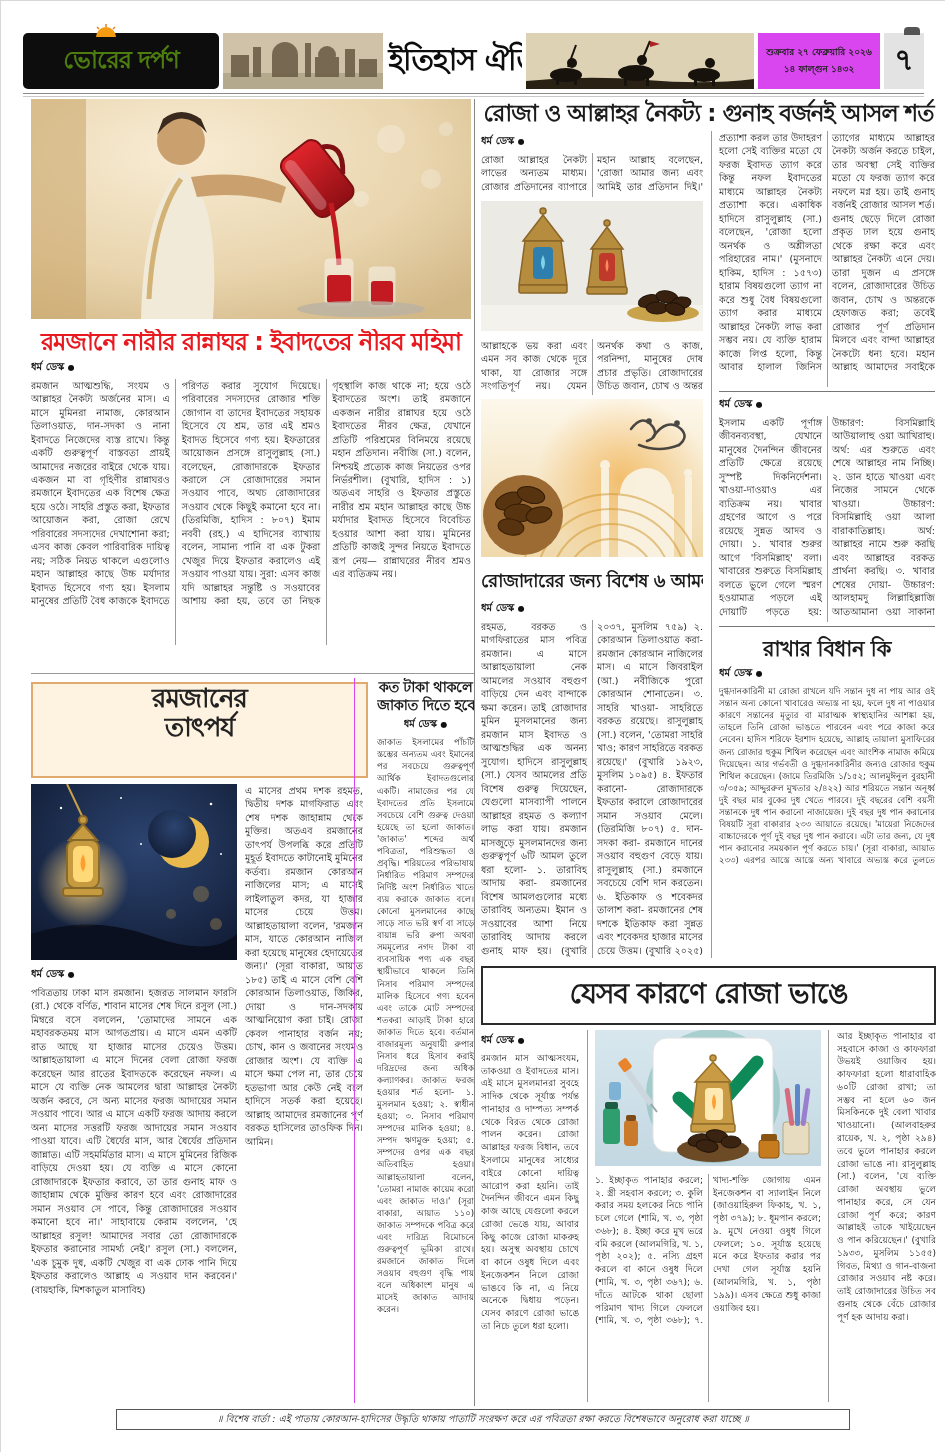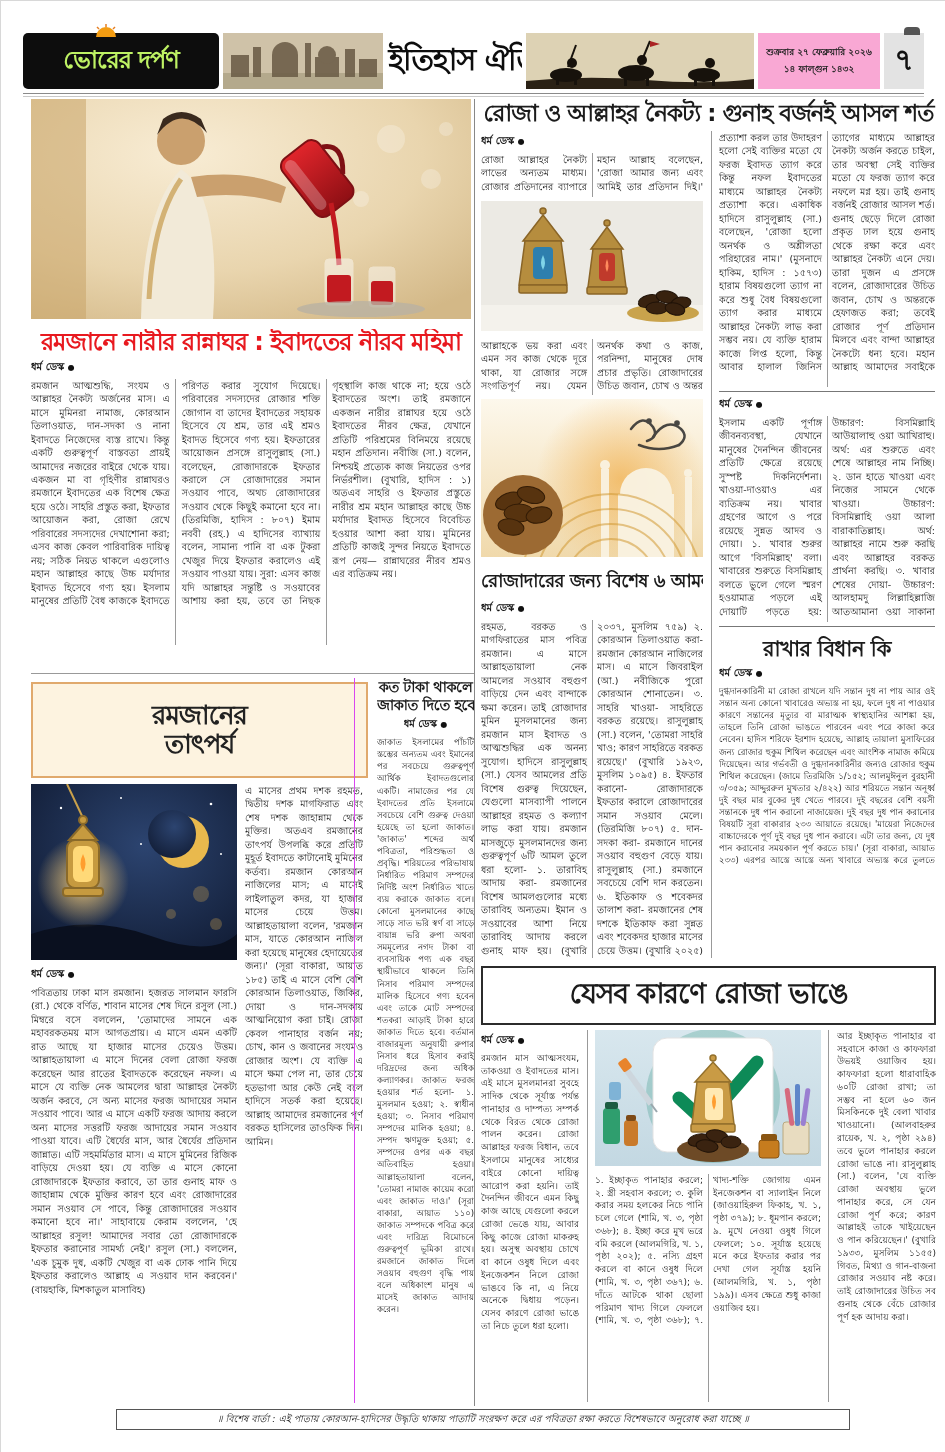--- a/index.html
+++ b/index.html
@@ -2,46 +2,46 @@
 <html><head>
 <meta charset="utf-8">
 <style>
   html,body{margin:0;padding:0;background:#ffffff;}
   .page{position:relative;width:945px;height:1452px;background:#fff;border:1px solid #d8d8d8;
         font-family:"DejaVu Sans",sans-serif;color:#1b1b1b;overflow:hidden;}
   
   .masthead{position:absolute;left:22px;top:32px;width:901px;height:56px;display:flex;align-items:stretch;gap:4px;}
   .logo{position:relative;width:196px;background:#0d0d0d;border-radius:5px;display:flex;align-items:center;justify-content:center;}
   .logo .sun{position:absolute;top:-9px;left:70px;}
-  .logo-text{color:#bef264;font-weight:bold;font-size:24px;letter-spacing:-1px;white-space:nowrap;}
+  .logo-text{color:#4d7c0f;font-weight:bold;font-size:24px;letter-spacing:-1px;white-space:nowrap;}
   .head-img{flex:0 0 auto;}
   .section-title{flex:1;display:flex;align-items:center;justify-content:center;overflow:hidden;}
   .section-title span{font-size:30px;font-weight:bold;color:#0d0d0d;white-space:nowrap;letter-spacing:-1px;}
-  .datebox{width:122px;background:#f9a8d4;display:flex;flex-direction:column;align-items:center;justify-content:center;gap:2px;overflow:hidden;}
+  .datebox{width:122px;background:#d946ef;display:flex;flex-direction:column;align-items:center;justify-content:center;gap:2px;overflow:hidden;}
   .datebox div{font-size:9px;font-weight:bold;color:#222;white-space:nowrap;}
   .pagenumbox{position:relative;width:40px;background:#e3e3e3;display:flex;align-items:center;justify-content:center;}
   .pagenumbox .tab{position:absolute;top:-6px;right:4px;width:16px;height:8px;background:#555;border-radius:4px 4px 0 0;}
   .pagenumbox span{font-size:30px;font-weight:bold;color:#111;}
   .head-rule{position:absolute;left:22px;top:92px;width:901px;border-top:1px solid #8a8a8a;border-bottom:1px solid #c9c9c9;height:2px;}
   
   .byline{font-size:10px;font-weight:bold;color:#111;margin:2px 0 3px 0;}
   .byline .dot{font-size:8px;}
   .bodytext{font-size:9.5px;line-height:1.42;text-align:justify;color:#222;overflow:hidden;}
   .cols2{column-count:2;column-gap:10px;column-rule:1px solid #9a9a9a;}
   .cols3{column-count:3;column-gap:12px;column-rule:1px solid #9a9a9a;}
   .hrule{border-top:1px solid #777;margin:4px 0;}
   
   .left-half{position:absolute;left:30px;top:98px;width:440px;}
   .kitchen-headline{margin-top:6px;font-size:24px;line-height:1.15;font-weight:bold;color:#e8191f;
      white-space:nowrap;overflow:hidden;text-align:center;letter-spacing:-1px;}
   .kitchen-body{height:266px;margin-top:2px;}
   .bottom-left{position:absolute;left:30px;top:672px;width:443px;height:733px;border-top:1px solid #999;}
   .tat-region{position:absolute;left:0;top:8px;width:337px;}
   .tat-box{border:2px solid #e0a96d;background:#fdf3e0;height:92px;display:flex;flex-direction:column;
-     align-items:center;justify-content:center;}
+     align-items:center;}
   .tat-box span{font-size:26px;font-weight:bold;color:#222;line-height:1.1;letter-spacing:-1px;}
   .tat-content{display:flex;gap:8px;margin-top:6px;}
   .tat-colL{width:206px;}
   .tat-colR{width:118px;}
   .sig-body{font-size:9.5px;}
   .zakat-col{position:absolute;right:0;top:4px;width:97px;border-left:1px solid #d946ef;padding-left:22px;height:725px;}
   .zakat-headline{font-size:14.5px;font-weight:bold;text-align:center;line-height:1.25;letter-spacing:-0.5px;white-space:nowrap;overflow:hidden;}
   .zakat-body{font-size:8.5px;height:648px;}
   .main-vrule{position:absolute;left:473px;top:98px;width:1px;height:1307px;background:#888;}
   

